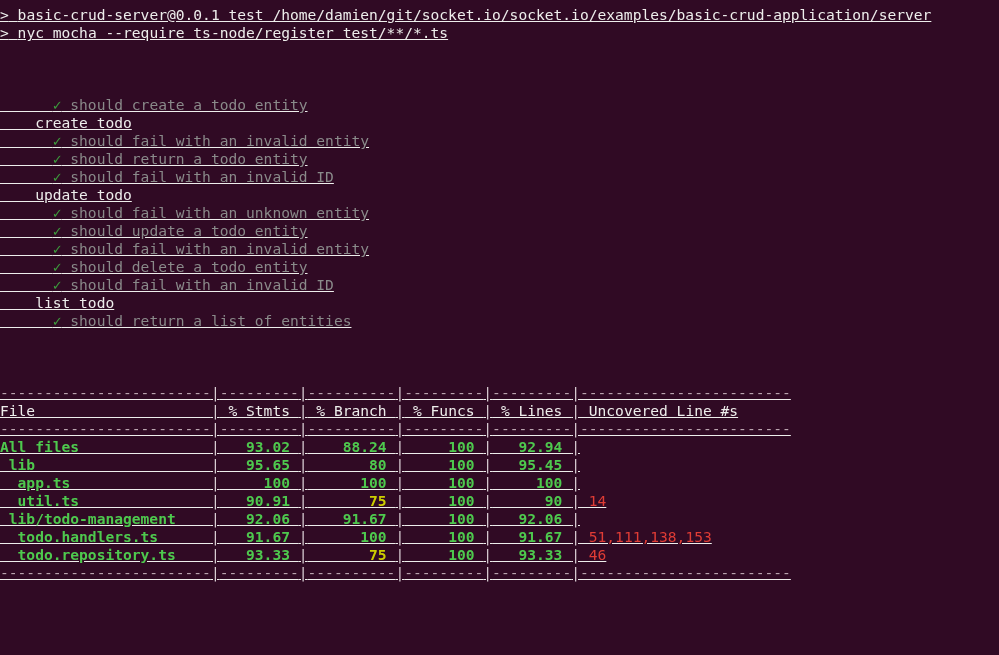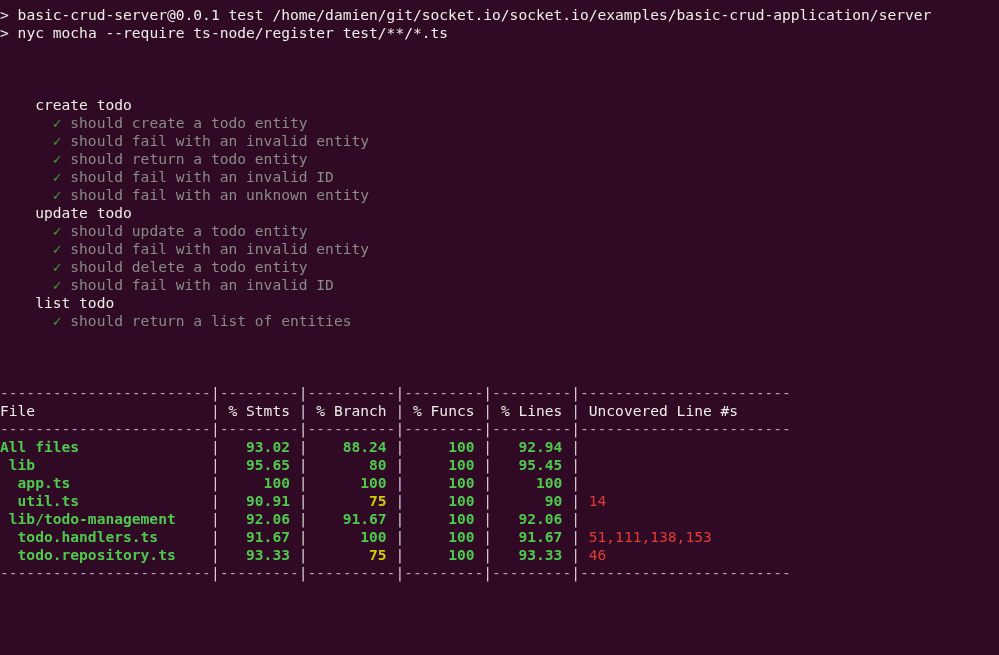--- a/index.html
+++ b/index.html
@@ -18,20 +18,21 @@
     color: #eeeeec;
     -webkit-font-smoothing: antialiased;
   }
   .terminal {
     width: 999px;
     height: 655px;
     box-sizing: border-box;
     padding: 6px 0 8px 0;
     background: #300a24;
     position: relative;
+    text-decoration: underline;
   }
   .line {
     white-space: pre;
     height: 18px;
     line-height: 18px;
     letter-spacing: 0;
   }
   .blank { height: 18px; }
 
   
@@ -60,27 +61,27 @@
 <div class="terminal">
 
   <div class="line hdr"><span>&gt;</span><span> </span><span>basic-crud-server@0.0.1 test /home/damien/git/socket.io/socket.io/examples/basic-crud-application/server</span></div>
   <div class="line hdr"><span>&gt;</span><span> </span><span>nyc mocha --require ts-node/register test/**/*.ts</span></div>
 
   <div class="blank"></div>
   <div class="blank"></div>
   <div class="blank"></div>
 
   <div id="spec-tree">
+      <div class="line"><span>      </span><span class="check">✓</span><span class="testrow"> should create a todo entity</span></div>
       <div class="line"><span class="suite">    create todo</span></div>
-      <div class="line"><span>      </span><span class="check">✓</span><span class="testrow"> should create a todo entity</span></div>
       <div class="line"><span>      </span><span class="check">✓</span><span class="testrow"> should fail with an invalid entity</span></div>
       <div class="line"><span>      </span><span class="check">✓</span><span class="testrow"> should return a todo entity</span></div>
       <div class="line"><span>      </span><span class="check">✓</span><span class="testrow"> should fail with an invalid ID</span></div>
+      <div class="line"><span class="suite">    update todo</span></div>
       <div class="line"><span>      </span><span class="check">✓</span><span class="testrow"> should fail with an unknown entity</span></div>
-      <div class="line"><span class="suite">    update todo</span></div>
       <div class="line"><span>      </span><span class="check">✓</span><span class="testrow"> should update a todo entity</span></div>
       <div class="line"><span>      </span><span class="check">✓</span><span class="testrow"> should fail with an invalid entity</span></div>
       <div class="line"><span>      </span><span class="check">✓</span><span class="testrow"> should delete a todo entity</span></div>
       <div class="line"><span>      </span><span class="check">✓</span><span class="testrow"> should fail with an invalid ID</span></div>
       <div class="line"><span class="suite">    list todo</span></div>
       <div class="line"><span>      </span><span class="check">✓</span><span class="testrow"> should return a list of entities</span></div>
     </div>
 
   <div class="blank"></div>
   <div class="blank"></div>

